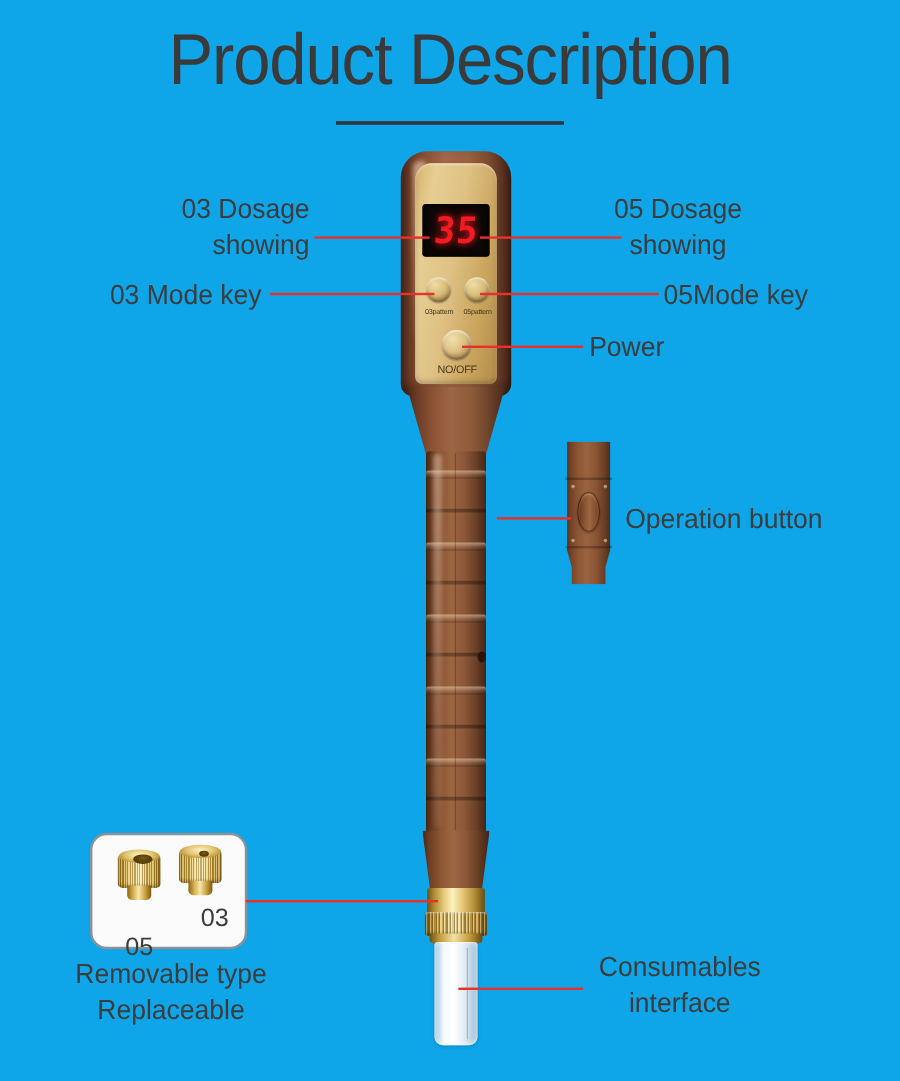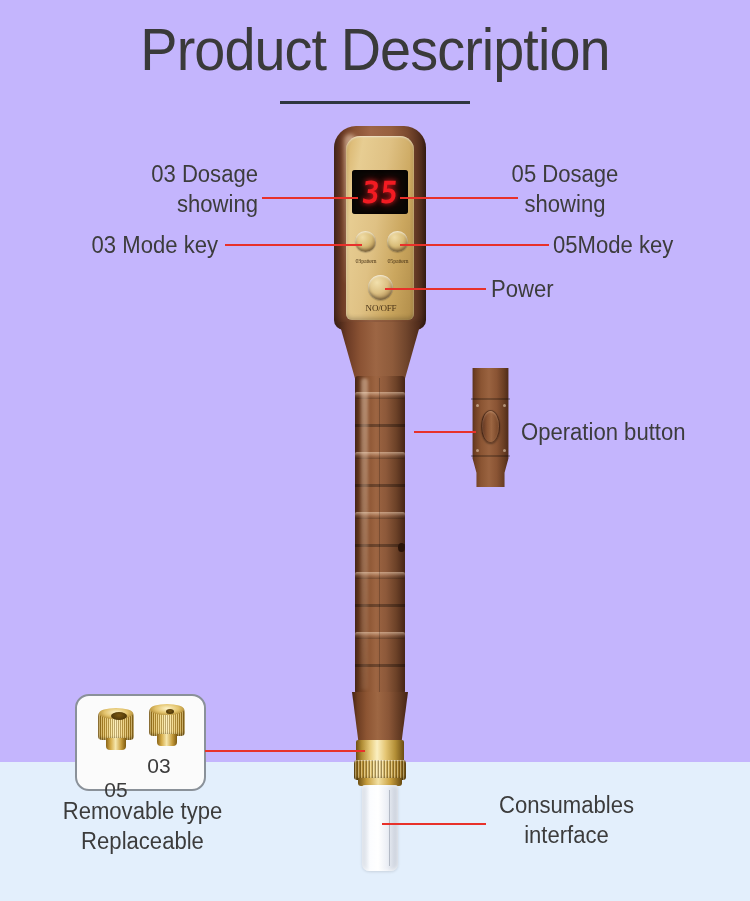--- a/index.html
+++ b/index.html
@@ -11,22 +11,22 @@
     width: 750px;
     height: 901px;
     background: #e3effc;
     font-family: "Liberation Sans", sans-serif;
     overflow: hidden;
     position: relative;
   }
   #stage {
     position: relative;
     width: 750px;
-    height: 762px;
-    background: #c4b5fd;
+    height: 901px;
+    background: #0ea5e9;
   }
 
   
   .page-title {
     position: absolute;
     left: 0;
     top: 14px;
     width: 750px;
     text-align: center;
     font-size: 60px;
@@ -133,21 +133,21 @@
     background:
       radial-gradient(circle at 36% 30%, #f0dca6 0%, #d9bd78 45%, #a9854a 78%, #8e6d3a 100%);
     box-shadow: inset 0 1px 2px rgba(255,255,255,.75), inset 0 -2px 3px rgba(0,0,0,.35), 0 1px 1px rgba(0,0,0,.2);
   }
   #mode-03 { left: 355px; top: 231px; }
   #mode-05 { left: 387px; top: 231px; }
   .mode-lbl {
     position: absolute;
     font-size: 6px;
     color: #4a3417;
-    font-family: Liberation Serif, serif;
+    font-family: Liberation Sans, sans-serif;
     white-space: nowrap;
     letter-spacing: -0.2px;
   }
   #mode-03-lbl { left: 345px; top: 258px; width: 42px; text-align: center; }
   #mode-05-lbl { left: 377px; top: 258px; width: 42px; text-align: center; }
   
   .power-btn {
     position: absolute;
     left: 368px; top: 275px;
     width: 25px; height: 25px;
@@ -448,21 +448,21 @@
     <div class="nz-shank"></div>
   </div>
   <div class="nozzle" style="left:147px; top:702px">
     <div class="nz-body"></div>
     <div class="nz-top">
       <div class="nz-hole small"></div>
     </div>
     <div class="nz-shank"></div>
   </div>
   <div class="nz-label" style="left:94px; top:778px">05</div>
-  <div class="nz-label" style="left:137px; top:754px">03</div>
+  <div class="nz-label" style="left:157px; top:754px">03</div>
 
   <div class="leader" style="left:262px; top:197px; width:96px;"></div>
   <div class="leader" style="left:225px; top:244px; width:137px;"></div>
   <div class="leader" style="left:400px; top:197px; width:118px;"></div>
   <div class="leader" style="left:400px; top:244px; width:149px;"></div>
   <div class="leader" style="left:385px; top:288px; width:101px;"></div>
   <div class="leader" style="left:414px; top:431px; width:62px;"></div>
   <div class="leader" style="left:205px; top:750px; width:160px;"></div>
   <div class="leader" style="left:382px; top:823px; width:104px;"></div>
 

